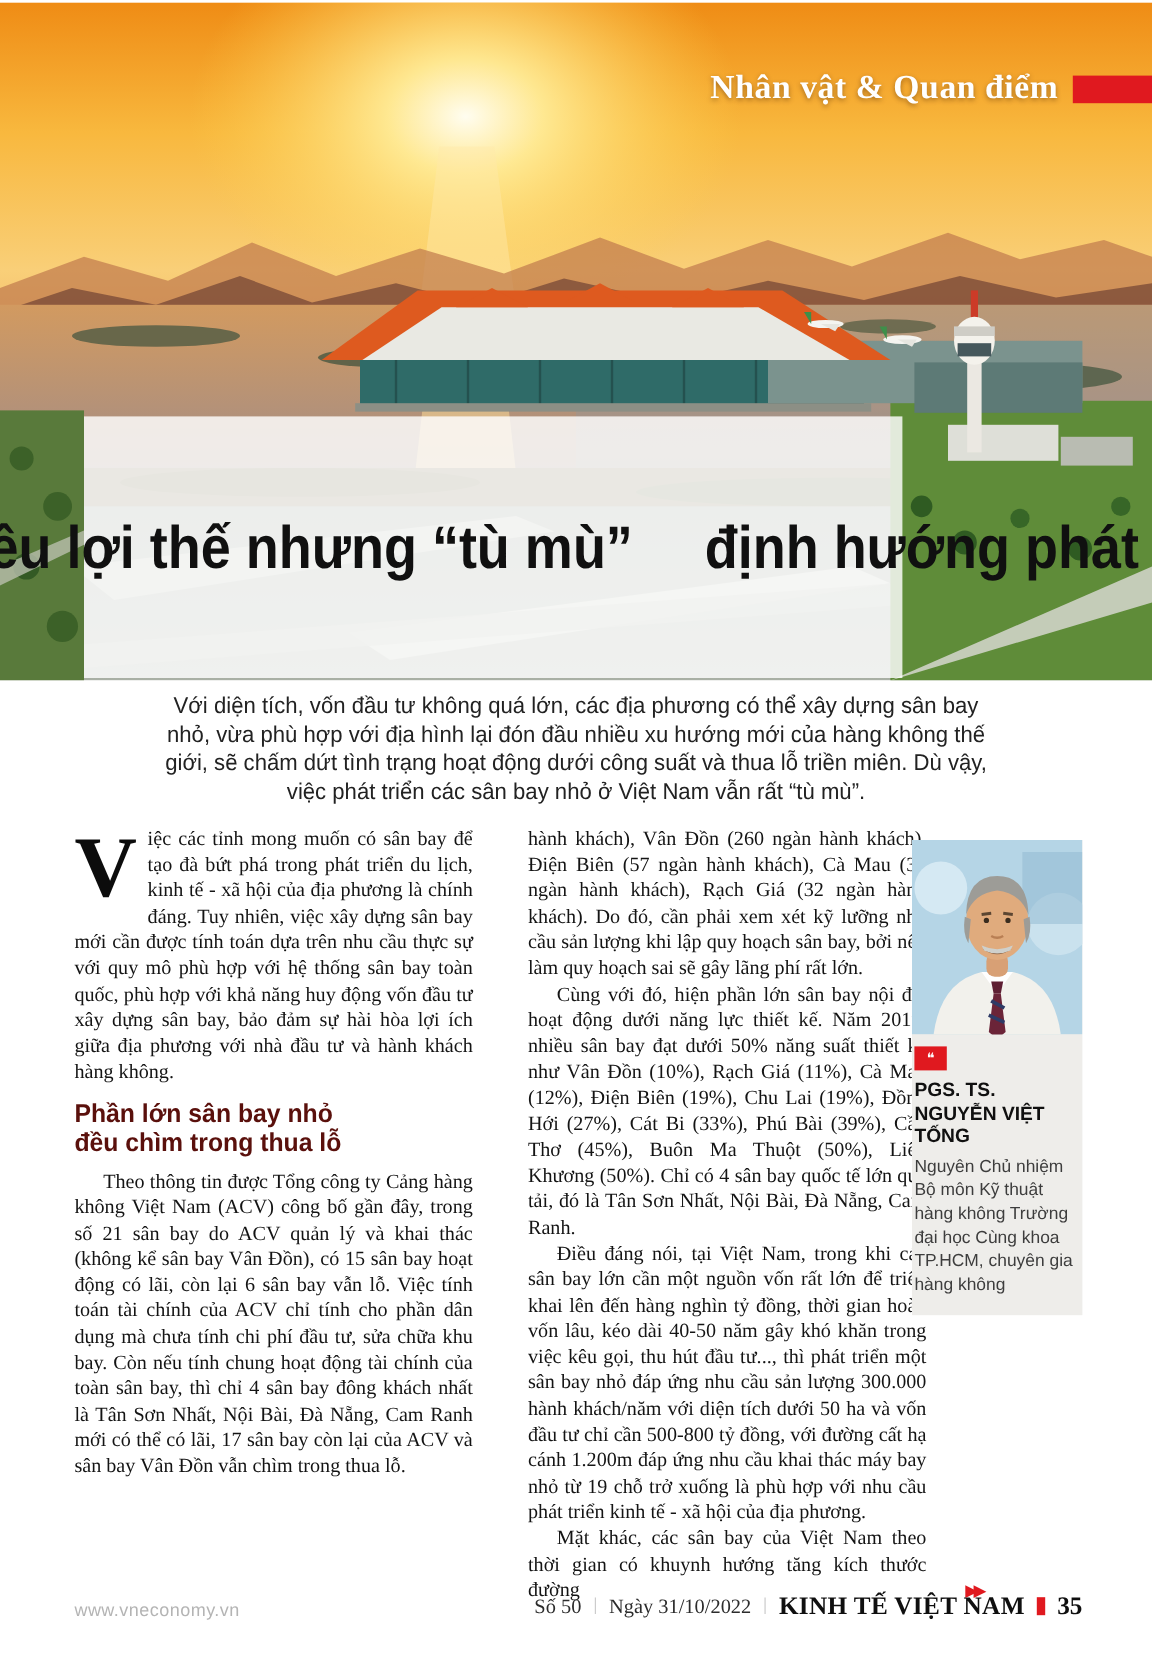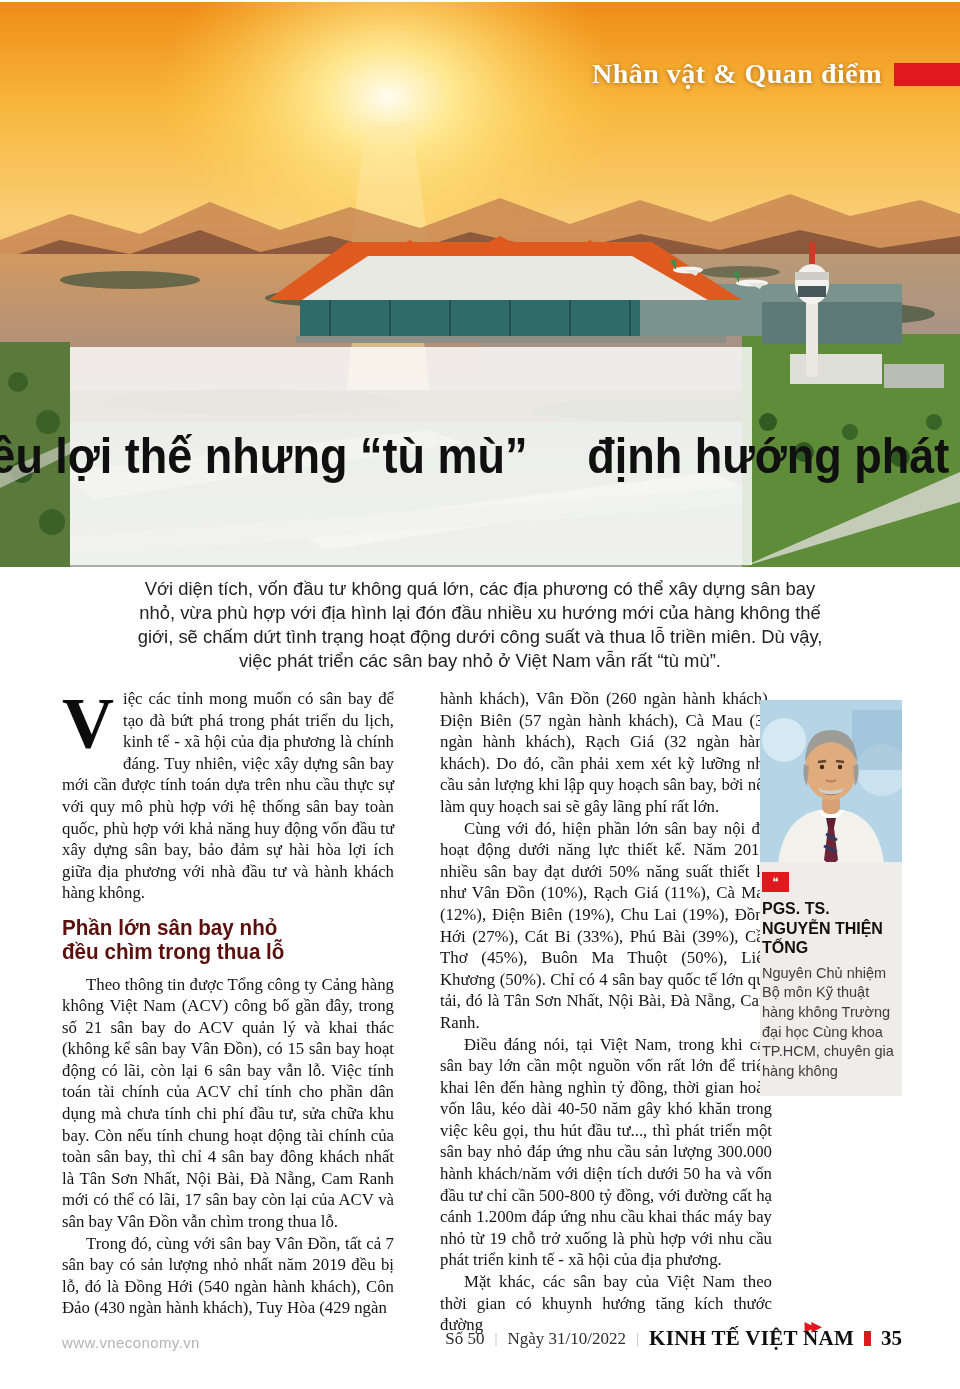--- a/index.html
+++ b/index.html
@@ -203,21 +203,20 @@
 
   <div class="col col-left">
     <p>
       <span class="dropcap">V</span><span>iệc các tỉnh mong muốn có sân bay để tạo đà bứt phá trong phát triển du lịch, kinh tế - xã hội của địa phương là chính đáng. Tuy nhiên, việc xây dựng sân bay mới cần được tính toán dựa trên nhu cầu thực sự với quy mô phù hợp với hệ thống sân bay toàn quốc, phù hợp với khả năng huy động vốn đầu tư xây dựng sân bay, bảo đảm sự hài hòa lợi ích giữa địa phương với nhà đầu tư và hành khách hàng không.</span>
     </p>
     <div class="section-heading">
       <div>Phần lớn sân bay nhỏ</div>
       <div>đều chìm trong thua lỗ</div>
     </div>
     <p class="indent">Theo thông tin được Tổng công ty Cảng hàng không Việt Nam (ACV) công bố gần đây, trong số 21 sân bay do ACV quản lý và khai thác (không kể sân bay Vân Đồn), có 15 sân bay hoạt động có lãi, còn lại 6 sân bay vẫn lỗ. Việc tính toán tài chính của ACV chỉ tính cho phần dân dụng mà chưa tính chi phí đầu tư, sửa chữa khu bay. Còn nếu tính chung hoạt động tài chính của toàn sân bay, thì chỉ 4 sân bay đông khách nhất là Tân Sơn Nhất, Nội Bài, Đà Nẵng, Cam Ranh mới có thể có lãi, 17 sân bay còn lại của ACV và sân bay Vân Đồn vẫn chìm trong thua lỗ.</p>
-    <p class="indent">Trong đó, cùng với sân bay Vân Đồn, tất cả 7 sân bay có sản lượng nhỏ nhất năm 2019 đều bị lỗ, đó là Đồng Hới (540 ngàn hành khách), Côn Đảo (430 ngàn hành khách), Tuy Hòa (429 ngàn</p>
   </div>
 
   <div class="col col-right">
     <p>hành khách), Vân Đồn (260 ngàn hành khách), Điện Biên (57 ngàn hành khách), Cà Mau (37 ngàn hành khách), Rạch Giá (32 ngàn hành khách). Do đó, cần phải xem xét kỹ lưỡng nhu cầu sản lượng khi lập quy hoạch sân bay, bởi nếu làm quy hoạch sai sẽ gây lãng phí rất lớn.</p>
     <p class="indent">Cùng với đó, hiện phần lớn sân bay nội địa hoạt động dưới năng lực thiết kế. Năm 2019, nhiều sân bay đạt dưới 50% năng suất thiết kế như Vân Đồn (10%), Rạch Giá (11%), Cà Mau (12%), Điện Biên (19%), Chu Lai (19%), Đồng Hới (27%), Cát Bi (33%), Phú Bài (39%), Cần Thơ (45%), Buôn Ma Thuột (50%), Liên Khương (50%). Chỉ có 4 sân bay quốc tế lớn quá tải, đó là Tân Sơn Nhất, Nội Bài, Đà Nẵng, Cam Ranh.</p>
     <p class="indent">Điều đáng nói, tại Việt Nam, trong khi các sân bay lớn cần một nguồn vốn rất lớn để triển khai lên đến hàng nghìn tỷ đồng, thời gian hoàn vốn lâu, kéo dài 40-50 năm gây khó khăn trong việc kêu gọi, thu hút đầu tư..., thì phát triển một sân bay nhỏ đáp ứng nhu cầu sản lượng 300.000 hành khách/năm với diện tích dưới 50 ha và vốn đầu tư chỉ cần 500-800 tỷ đồng, với đường cất hạ cánh 1.200m đáp ứng nhu cầu khai thác máy bay nhỏ từ 19 chỗ trở xuống là phù hợp với nhu cầu phát triển kinh tế - xã hội của địa phương.</p>
     <p class="indent">Mặt khác, các sân bay của Việt Nam theo thời gian có khuynh hướng tăng kích thước đường</p>
     <span class="continuation">▶▶</span>
   </div>
 
@@ -243,21 +242,21 @@
       <path d="M98,64 Q100,78 95,86 L93,66 Z" fill="#9d9c97"></path>
       <line x1="58" y1="62" x2="66" y2="61" stroke="#5c4632" stroke-width="2.5"></line>
       <line x1="76" y1="61" x2="84" y2="62" stroke="#5c4632" stroke-width="2.5"></line>
       <circle cx="62" cy="67" r="2.2" fill="#3a2c1e"></circle>
       <circle cx="80" cy="67" r="2.2" fill="#3a2c1e"></circle>
       <path d="M66,80 Q71,83 76,80" stroke="#b97f54" stroke-width="2" fill="none"></path>
       <path d="M60,90 Q71,98 82,90" stroke="#8a5f3e" stroke-width="2.5" fill="none"></path>
       <path d="M58,88 Q71,94 84,88 L82,92 Q71,97 60,92 Z" fill="#cfd0cb"></path>
     </svg>
     <div class="quote-badge">❝</div>
-    <div class="expert-name">PGS. TS. NGUYỄN THIỆN TỐNG</div>
+    <div class="expert-name">PGS. TS. NGUYỄN VIỆT TỐNG</div>
     <div class="expert-bio">Nguyên Chủ nhiệm Bộ môn Kỹ thuật hàng không Trường đại học Cùng khoa TP.HCM, chuyên gia hàng không</div>
   </div>
 
   <div class="footer">
     <span class="footer-site">www.vneconomy.vn</span>
     <span class="footer-right">
       <span class="footer-issue">Số 50</span>
       <span class="sep">|</span>
       <span class="footer-date">Ngày 31/10/2022</span>
       <span class="sep">|</span>

